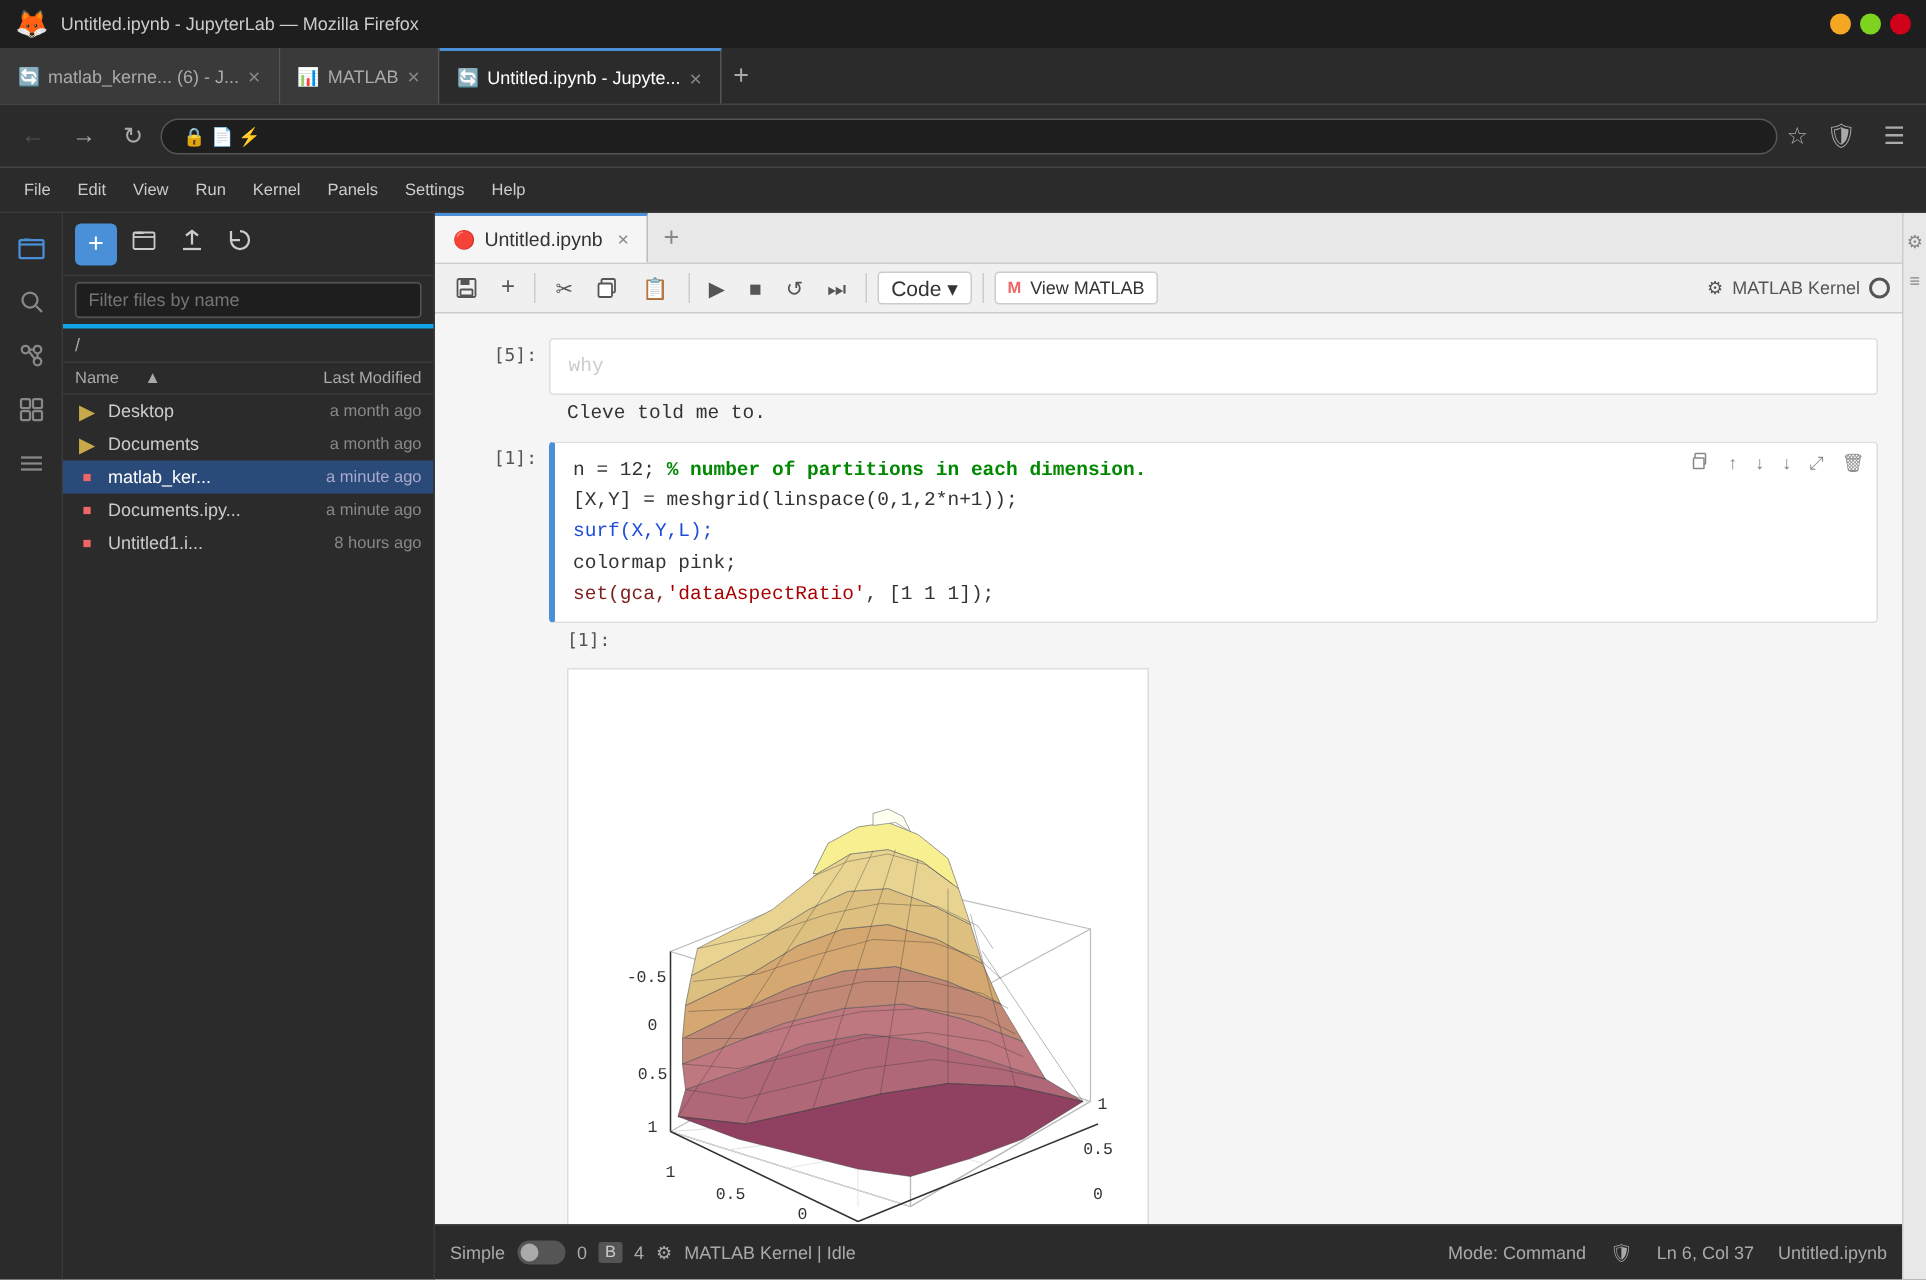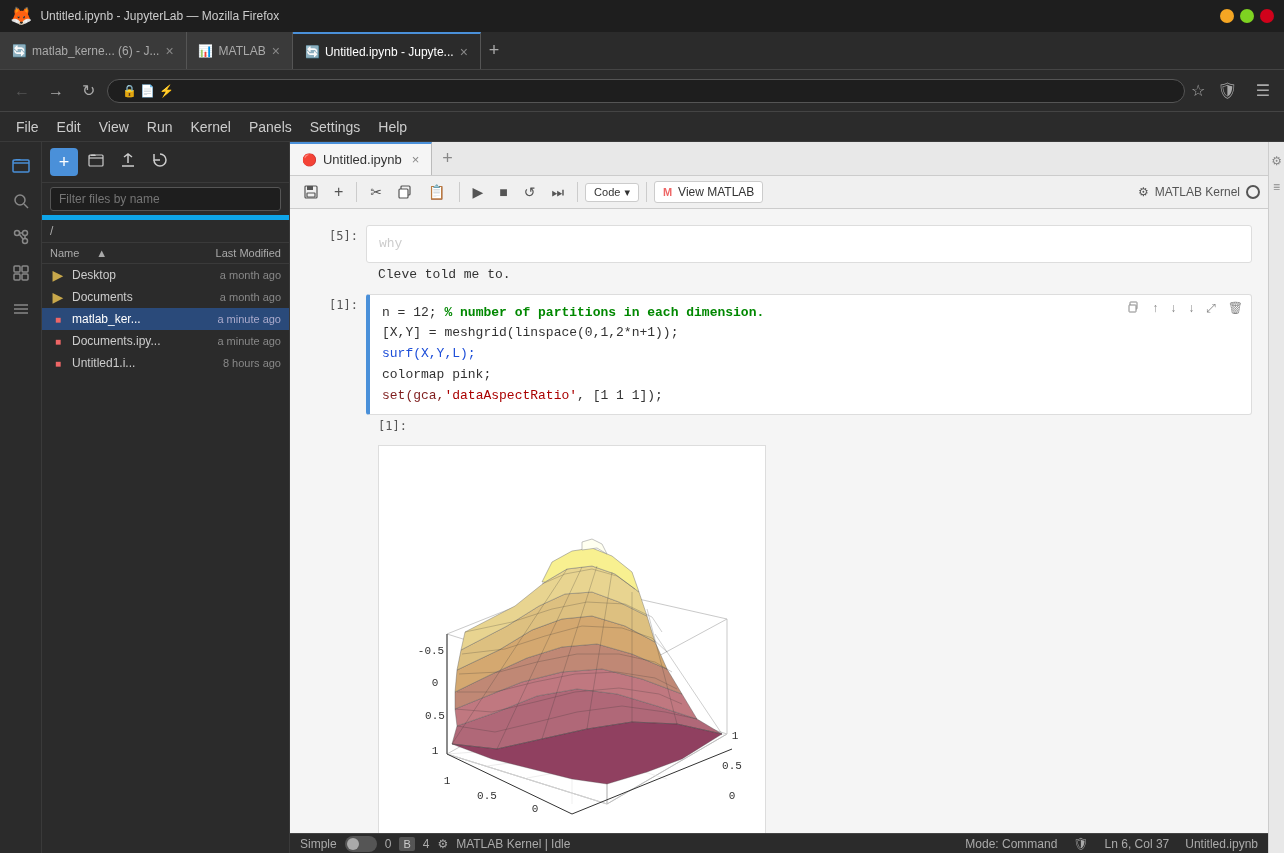--- a/index.html
+++ b/index.html
@@ -26,36 +26,36 @@
     #addressbar { background: #2b2b2b; height: 42px; display: flex; align-items: center; padding: 0 8px; gap: 6px; border-bottom: 1px solid #444; }
     .nav-btn { background: none; border: none; color: #aaa; font-size: 16px; cursor: pointer; padding: 4px 6px; border-radius: 3px; }
     .nav-btn.disabled { color: #555; cursor: default; }
     #url-bar { flex: 1; background: #1e1e1e; border: 1px solid #555; border-radius: 20px; padding: 4px 14px; color: #ccc; font-size: 13px; display: flex; align-items: center; gap: 6px; }
     #url-bar .url-icons { display: flex; gap: 4px; color: #888; font-size: 12px; }
     #url-bar .url-text { flex: 1; color: #e0e0e0; }
     .bookmark-btn { background: none; border: none; color: #aaa; font-size: 16px; cursor: pointer; }
 
     
     #menubar { background: #2b2b2b; height: 30px; display: flex; align-items: center; padding: 0 8px; gap: 2px; border-bottom: 1px solid #3a3a3a; }
-    .menu-item { padding: 4px 8px; color: #ccc; cursor: pointer; border-radius: 3px; font-size: 14px; }
+    .menu-item { padding: 4px 8px; color: #ccc; cursor: pointer; border-radius: 3px; font-size: 11px; }
 
     
     #main { display: flex; height: calc(853px - 32px - 38px - 42px - 30px); }
 
     
     #sidebar-icons { width: 42px; background: #2b2b2b; border-right: 1px solid #3a3a3a; display: flex; flex-direction: column; align-items: center; padding-top: 8px; gap: 6px; }
     .sidebar-icon { width: 30px; height: 30px; display: flex; align-items: center; justify-content: center; color: #888; font-size: 16px; cursor: pointer; border-radius: 4px; }
     .sidebar-icon.active { color: #4a90d9; }
 
     
     #filebrowser { width: 248px; background: #2b2b2b; border-right: 1px solid #3a3a3a; display: flex; flex-direction: column; }
     #filebrowser-toolbar { display: flex; align-items: center; padding: 6px 8px; gap: 4px; border-bottom: 1px solid #3a3a3a; }
     .fb-btn { background: none; border: none; color: #ccc; font-size: 16px; cursor: pointer; padding: 4px 6px; border-radius: 3px; }
     .fb-new { background: #4a90d9; border: none; color: white; font-size: 18px; width: 28px; height: 28px; border-radius: 4px; cursor: pointer; display: flex; align-items: center; justify-content: center; }
-    #filebrowser-search { padding: 4px 8px; border-bottom: 5px solid #0ea5e9; }
+    #filebrowser-search { padding: 4px 8px; border-bottom: 3px solid #0ea5e9; }
     #filebrowser-search input { width: 100%; background: #1e1e1e; border: 1px solid #555; border-radius: 3px; padding: 4px 8px; color: #ccc; font-size: 12px; }
     #filebrowser-path { padding: 4px 8px; color: #aaa; font-size: 12px; border-bottom: 1px solid #3a3a3a; }
     #filebrowser-header { display: flex; padding: 4px 8px; color: #aaa; font-size: 11px; border-bottom: 1px solid #3a3a3a; }
     #filebrowser-header .col-name { flex: 1; cursor: pointer; display: flex; align-items: center; gap: 17px; }
     #filebrowser-header .col-modified { width: 100px; text-align: right; }
     #filebrowser-files { flex: 1; overflow-y: auto; }
     .file-item { display: flex; align-items: center; padding: 3px 8px; cursor: pointer; font-size: 12px; }
     .file-item.selected { background: #2a4a7a; color: #fff; }
     .file-item .file-icon { width: 16px; height: 16px; margin-right: 6px; flex-shrink: 0; display: flex; align-items: center; justify-content: center; font-size: 14px; }
     .file-item .file-name { flex: 1; overflow: hidden; text-overflow: ellipsis; white-space: nowrap; }
@@ -68,21 +68,21 @@
     .nb-tab { display: flex; align-items: center; padding: 0 12px; gap: 6px; font-size: 13px; color: #555; background: #d8d8d8; border-right: 1px solid #bbb; cursor: pointer; max-width: 200px; }
     .nb-tab.active { background: #f5f5f5; color: #333; border-top: 2px solid #4a90d9; }
     .nb-tab .nb-tab-icon { color: #e66; font-size: 12px; }
     .nb-tab .nb-tab-close { color: #888; font-size: 13px; margin-left: 4px; }
     .nb-tab-new { display: flex; align-items: center; padding: 0 10px; color: #888; font-size: 18px; cursor: pointer; }
 
     
     #notebook-toolbar { background: #f0f0f0; border-bottom: 1px solid #ccc; padding: 4px 8px; display: flex; align-items: center; gap: 4px; }
     .nb-tool-btn { background: none; border: none; color: #555; font-size: 14px; cursor: pointer; padding: 3px 6px; border-radius: 3px; display: flex; align-items: center; }
     .nb-tool-separator { width: 1px; height: 20px; background: #ccc; margin: 0 3px; }
-    .nb-cell-type { background: #fff; border: 1px solid #ccc; border-radius: 3px; padding: 2px 8px; font-size: 11px; color: #333; cursor: pointer; display: flex; align-items: center; gap: 4px; }
+    .nb-cell-type { background: #fff; border: 1px solid #ccc; border-radius: 3px; padding: 2px 8px; font-size: 14px; color: #333; cursor: pointer; display: flex; align-items: center; gap: 4px; }
     .open-matlab-btn { background: #fff; border: 1px solid #ccc; border-radius: 3px; padding: 3px 8px; font-size: 12px; color: #333; cursor: pointer; display: flex; align-items: center; gap: 6px; }
     .kernel-status { margin-left: auto; display: flex; align-items: center; gap: 6px; color: #555; font-size: 12px; }
     .kernel-circle { width: 14px; height: 14px; border-radius: 50%; border: 2px solid #555; }
 
     
     #notebook-content { flex: 1; overflow-y: auto; background: #f5f5f5; padding: 16px; }
     .nb-cell { display: flex; margin-bottom: 8px; }
     .cell-number { width: 60px; color: #555; font-size: 12px; font-family: monospace; padding-top: 4px; text-align: right; padding-right: 8px; flex-shrink: 0; }
     .cell-body { flex: 1; }
     .cell-input { background: #fff; border: 1px solid #ddd; border-radius: 3px; padding: 8px 12px; font-family: 'Courier New', monospace; font-size: 13px; line-height: 1.5; min-height: 32px; position: relative; }
@@ -91,21 +91,21 @@
     .cell-output-text { color: #333; }
 
     
     #plot-container { margin: 8px 0 0 60px; background: #fff; border: 1px solid #ddd; padding: 8px; display: inline-block; }
     .cell-action-btn { background: none; border: none; color: #888; font-size: 12px; cursor: pointer; padding: 2px 4px; border-radius: 2px; }
 
     
     #right-sidebar { width: 16px; background: #e8e8e8; border-left: 1px solid #ccc; display: flex; flex-direction: column; align-items: center; padding-top: 8px; gap: 4px; }
 
     
-    #statusbar { height: 20px; background: #2b2b2b; border-top: 1px solid #444; display: flex; align-items: center; padding: 0 10px; gap: 10px; color: #aaa; font-size: 12px; }
+    #statusbar { height: 37px; background: #2b2b2b; border-top: 1px solid #444; display: flex; align-items: center; padding: 0 10px; gap: 10px; color: #aaa; font-size: 12px; }
     .status-left { display: flex; align-items: center; gap: 8px; }
     .status-right { margin-left: auto; display: flex; align-items: center; gap: 16px; }
     .simple-toggle { display: flex; align-items: center; gap: 4px; }
     .toggle-track { width: 32px; height: 16px; background: #555; border-radius: 8px; display: flex; align-items: center; padding: 2px; cursor: pointer; }
     .toggle-thumb { width: 12px; height: 12px; background: #aaa; border-radius: 50%; }
 
     
     .folder-icon { color: #c8a84b; }
     
     .kfile-icon { color: #e66; }

